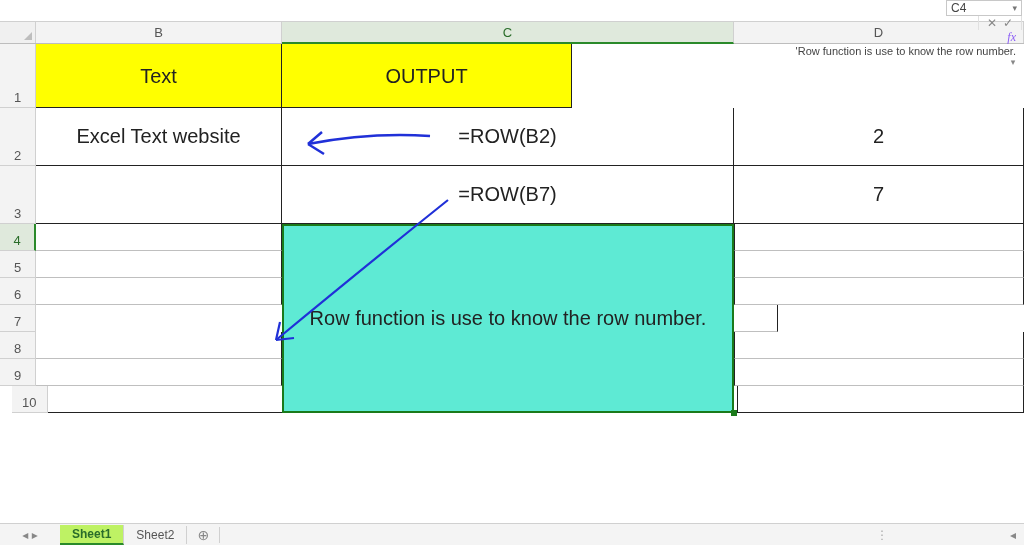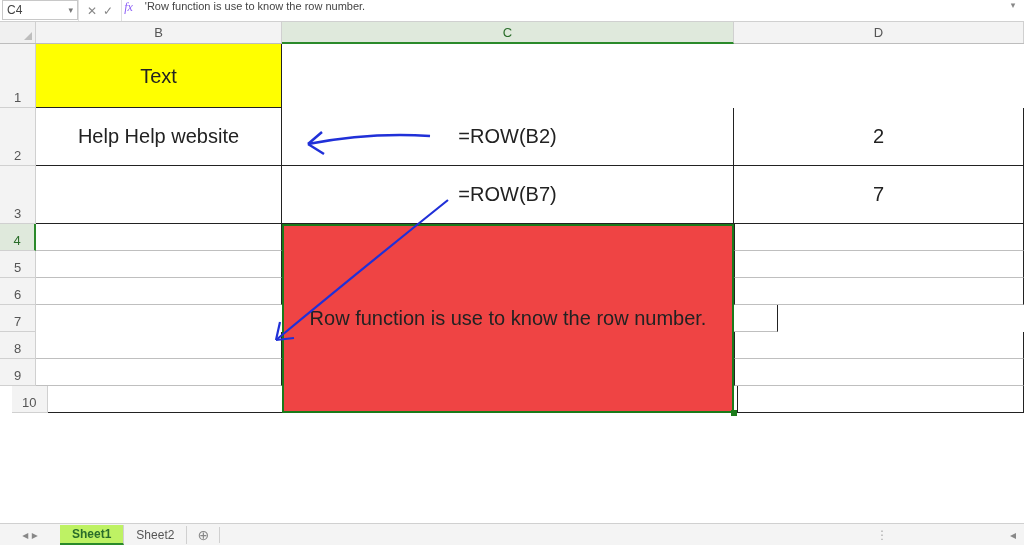--- a/index.html
+++ b/index.html
@@ -9,27 +9,28 @@
     font-size: 13px;
     background: #fff;
     color: #222;
     width: 1024px;
     height: 545px;
     overflow: hidden;
   }
   
   .formula-bar {
     display: flex;
-    align-items: flex-start;
+    align-items: flex-end;
     height: 22px;
     border-bottom: 1px solid #d0d0d0;
     background: #fff;
     padding: 0 2px;
     font-size: 12px;
     color: #444;
+    flex-direction: column;
   }
   .name-box {
     width: 76px;
     height: 20px;
     border: 1px solid #c8c8c8;
     background: #fff;
     display: flex;
     align-items: center;
     justify-content: space-between;
     padding: 0 4px;
@@ -162,21 +163,21 @@
     position: absolute;
     left: 282px; 
     width: 452px;
     display: flex;
     align-items: center;
     justify-content: center;
     font-family: "Comic Sans MS", cursive, sans-serif;
     font-size: 20px;
     border-right: 1px solid #222;
     border-bottom: 1px solid #222;
-    background: #ef4444;
+    background: #5eead4;
     border-left: 1px solid #222;
     z-index: 2;
   }
 
   
   .active-outline {
     position: absolute;
     border: 2px solid #1a7a1a;
     pointer-events: none;
     z-index: 5;
@@ -268,25 +269,26 @@
   <div class="col-h col-B">B</div>
   <div class="col-h col-C sel">C</div>
   <div class="col-h col-D">D</div>
 </div>
 
 <div class="grid" style="position:relative;">
 
   <div class="row" style="height:64px;">
     <div class="row-h">1</div>
     <div class="cell cellB hdr-cell">Text</div>
+    <div class="cell cellD hdr-cell">OUTPUT</div>
   </div>
 
   <div class="row" style="height:58px;">
     <div class="row-h">2</div>
-    <div class="cell cellB data-cell">Help Help website</div>
+    <div class="cell cellB data-cell">Excel Text website</div>
     <div class="cell cellC data-cell">=ROW(B2)</div>
     <div class="cell cellD data-cell">2</div>
   </div>
 
   <div class="row" style="height:58px;">
     <div class="row-h">3</div>
     <div class="cell cellB data-cell"></div>
     <div class="cell cellC data-cell">=ROW(B7)</div>
     <div class="cell cellD data-cell">7</div>
   </div>

